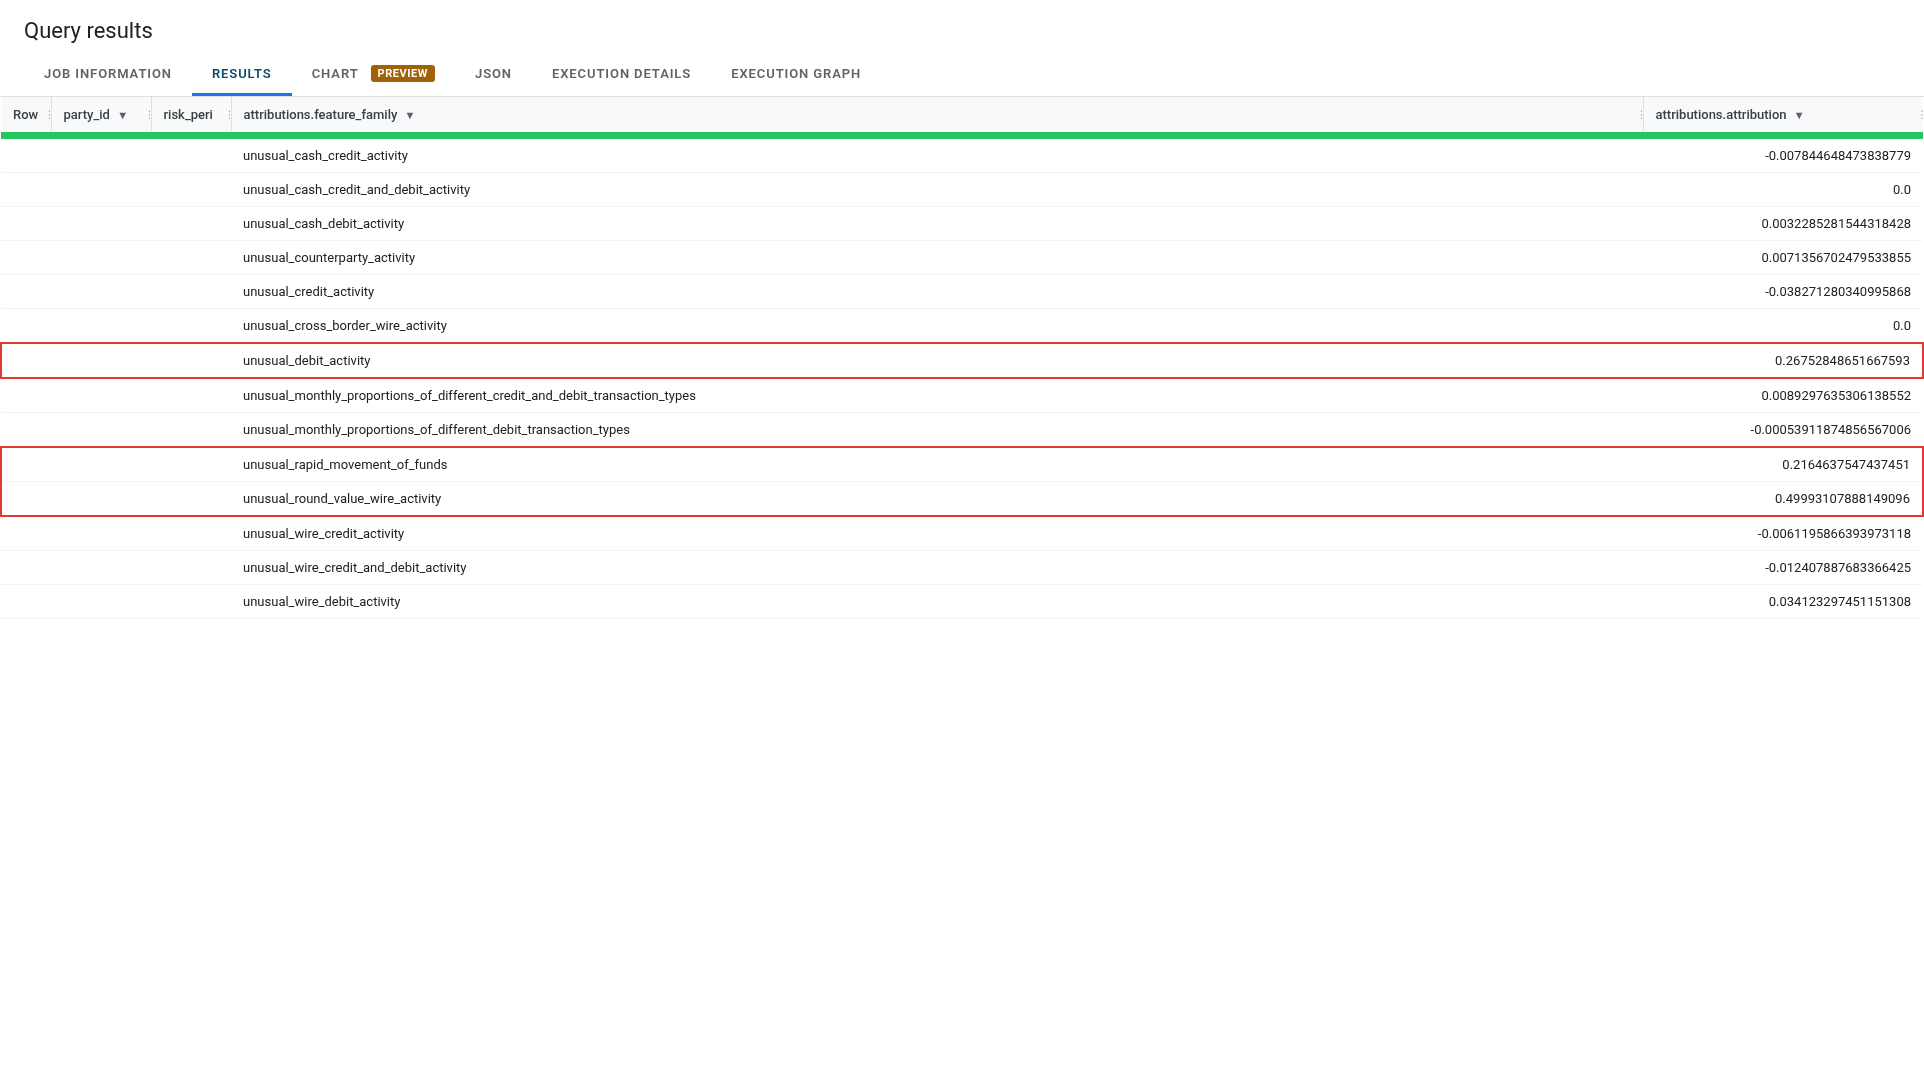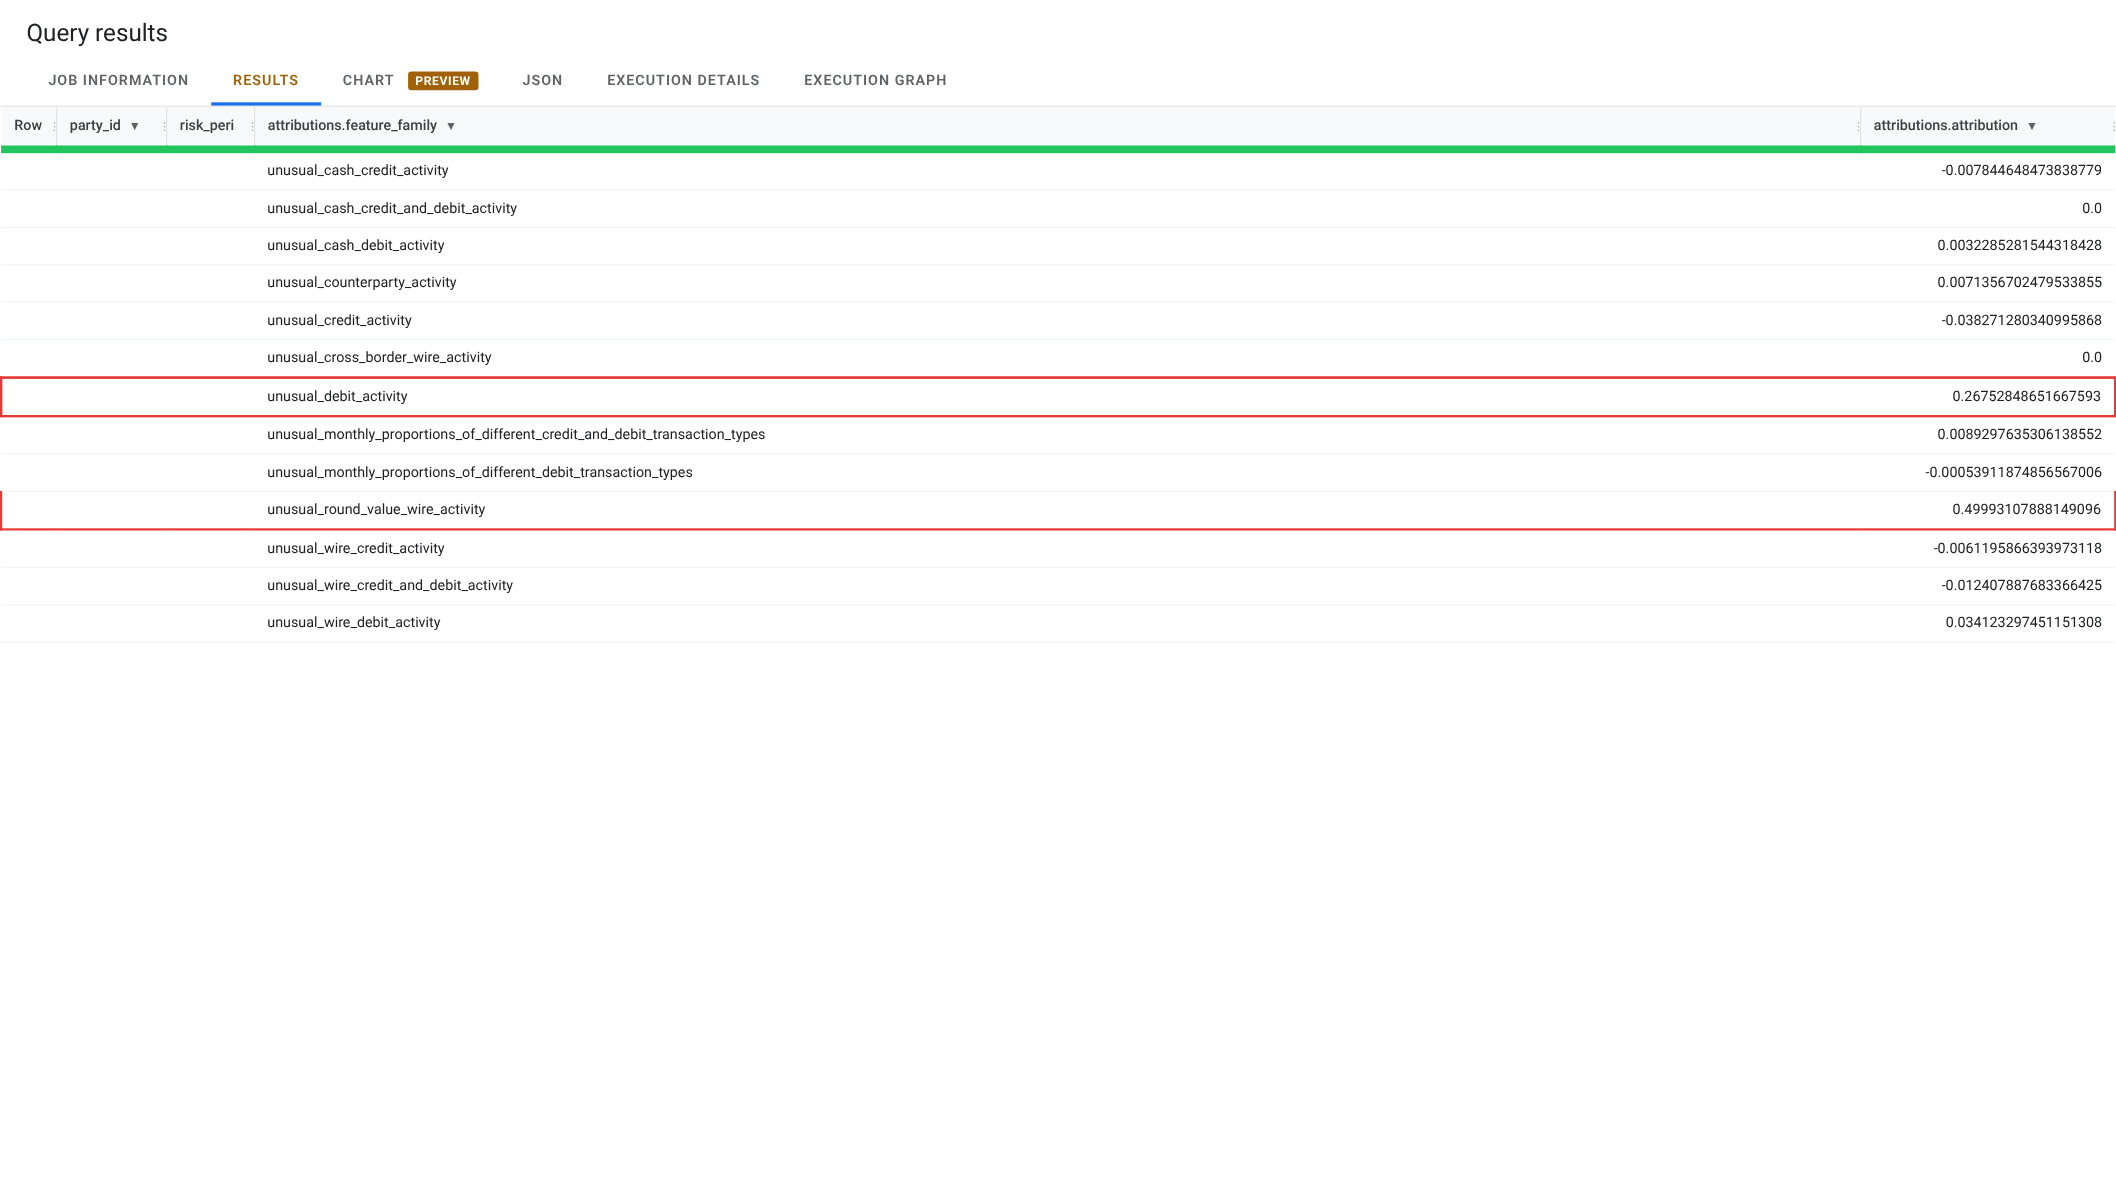--- a/index.html
+++ b/index.html
@@ -29,21 +29,21 @@
       color: #5f6368;
       cursor: pointer;
       border-bottom: 3px solid transparent;
       margin-bottom: -1px;
       white-space: nowrap;
       display: flex;
       align-items: center;
       gap: 4px;
     }
     .tab.active {
-      color: #a16207;
+      color: #0c4a6e;
       border-bottom: 3px solid #1a73e8;
     }
     .tab.job-info {
       color: #5f6368;
     }
     .tab .preview-badge {
       background: #a16207;
       color: #fff;
       font-size: 11px;
       font-weight: 700;
@@ -104,21 +104,21 @@
     }
     .row-number {
       color: #5f6368;
       text-align: right;
       min-width: 40px;
     }
     .col-row { width: 50px; }
     .col-party { width: 100px; }
     .col-risk { width: 80px; }
     .col-feature { width: auto; }
-    .col-attribution { width: 232px; }
+    .col-attribution { width: 280px; }
   </style>
 </head>
 <body>
 
 <h1 class="page-title">Query results</h1>
 
 <div class="tab-bar">
   <div class="tab job-info">JOB INFORMATION</div>
   <div class="tab active">RESULTS</div>
   <div class="tab" style="gap:4px;">
@@ -217,20 +217,27 @@
           <td class="numeric">0.008929763530613855​2</td>
         </tr>
         <tr>
           <td class="row-number" style="color: rgb(154, 160, 166);"></td>
           <td></td>
           <td></td>
           <td>unusual_monthly_proportions_of_different_debit_transaction_types</td>
           <td class="numeric">-0.000539118748565670​06</td>
         </tr>
         <tr>
+          <td class="row-number" style="color: rgb(154, 160, 166); border-top: 2.5px solid rgb(229, 57, 53); border-left: 2.5px solid rgb(229, 57, 53);"></td>
+          <td style="border-top: 2.5px solid rgb(229, 57, 53);"></td>
+          <td style="border-top: 2.5px solid rgb(229, 57, 53);"></td>
+          <td style="border-top: 2.5px solid rgb(229, 57, 53);">unusual_rapid_movement_of_funds</td>
+          <td class="numeric" style="border-top: 2.5px solid rgb(229, 57, 53); border-right: 2.5px solid rgb(229, 57, 53);">0.21646375474374​51</td>
+        </tr>
+        <tr>
           <td class="row-number" style="color: rgb(154, 160, 166); border-bottom: 2.5px solid rgb(229, 57, 53); border-left: 2.5px solid rgb(229, 57, 53);"></td>
           <td style="border-bottom: 2.5px solid rgb(229, 57, 53);"></td>
           <td style="border-bottom: 2.5px solid rgb(229, 57, 53);"></td>
           <td style="border-bottom: 2.5px solid rgb(229, 57, 53);">unusual_round_value_wire_activity</td>
           <td class="numeric" style="border-bottom: 2.5px solid rgb(229, 57, 53); border-right: 2.5px solid rgb(229, 57, 53);">0.49993107888149096</td>
         </tr>
         <tr>
           <td class="row-number" style="color: rgb(154, 160, 166);"></td>
           <td></td>
           <td></td>

